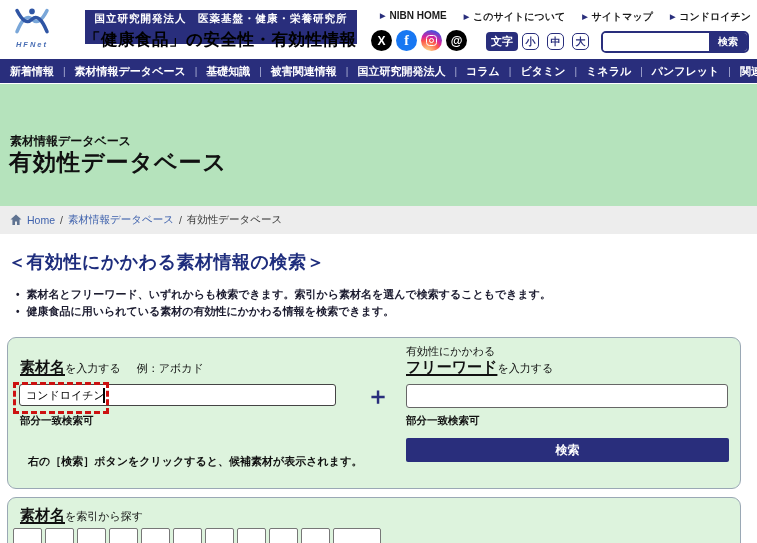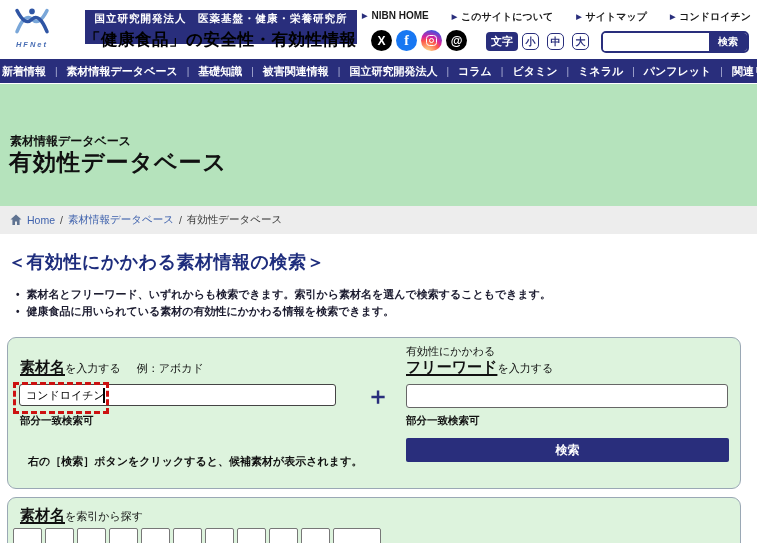--- a/index.html
+++ b/index.html
@@ -6,21 +6,21 @@
   body { background:#fff; font-family:"Liberation Sans", sans-serif; }
   .page { position:relative; width:757px; height:543px; background:#fff; overflow:hidden; }
 
   
   .logo { position:absolute; left:6px; top:7px; width:52px; text-align:center; cursor:pointer; text-decoration:none; }
   .logo-text { display:block; font-size:7.5px; font-weight:bold; color:#4a6fb5; letter-spacing:2px; margin-top:-1px;font-style:italic; }
   .org-banner { position:absolute; left:85px; top:10px; width:272px; height:34px; background:#292e7c; color:#fff;
     font-size:10.5px; font-weight:bold; text-align:center; line-height:17px; letter-spacing:1px; }
   .site-title { position:absolute; left:84px; top:29px; font-size:16.5px; font-weight:bold; color:#000; letter-spacing:0.5px; }
 
-  .top-links { position:absolute; right:6px; top:10px; display:flex; gap:23px; }
+  .top-links { position:absolute; right:6px; top:10px; display:flex; gap:17px; }
   .top-link { font-size:10px; font-weight:bold; color:#1a1a1a; cursor:pointer; white-space:nowrap; }
   .top-link::before { content:"▶"; color:#292e7c; font-size:7px; margin-right:4px; vertical-align:1px; }
 
   .social { position:absolute; left:371px; top:30px; display:flex; gap:4px; }
   .sicon { width:21px; height:21px; border-radius:50%; display:flex; align-items:center; justify-content:center;
     color:#fff; font-weight:bold; font-size:12px; cursor:pointer; }
   .sicon.x, .sicon.threads { background:#000; }
   .sicon.facebook { background:#1877f2; font-size:14px; font-family:"Liberation Serif", serif; }
   .sicon.instagram { background:radial-gradient(circle at 28% 110%, #fdf497 0%, #fd5949 45%, #d6249f 60%, #285AEB 90%); }
   .insta-cam { width:11px; height:11px; border:1.5px solid #fff; border-radius:3.5px; position:relative; }
@@ -32,21 +32,21 @@
   .size-btn { width:17px; height:17px; border:1.5px solid #292e7c; border-radius:5px; background:#fff; color:#292e7c;
     font-size:10px; font-weight:bold; display:flex; align-items:center; justify-content:center; cursor:pointer; padding:0; }
 
   .header-search { position:absolute; left:601px; top:31px; width:148px; height:22px; display:flex;
     border:2px solid #292e7c; border-radius:5px; overflow:hidden; background:#fff; }
   .header-search input { flex:1; min-width:0; border:none; outline:none; font-size:11px; padding:0 4px; }
   .header-search button { width:38px; background:#292e7c; color:#fff; border:none; font-size:10px; font-weight:bold; cursor:pointer; }
 
   
   .main-nav { position:absolute; left:0; top:59px; width:757px; height:24px; background:#292e7c; color:#fff;
-    display:flex; align-items:center; font-size:11px; font-weight:bold; padding-left:0; white-space:nowrap; }
+    display:flex; align-items:center; font-size:11px; font-weight:bold; padding-left:8px; white-space:nowrap; }
   .nav-item { cursor:pointer; margin:0 9px; }
   .nav-item:first-child { margin-left:2px; }
   .nav-sep { color:#aeb2d6; font-weight:normal; font-size:10px; }
 
   
   .hero { position:absolute; left:0; top:84px; width:757px; height:122px; background:#b5e3bc; }
   .hero-category { position:absolute; left:10px; top:49px; font-size:12px; font-weight:bold; color:#111; }
   .hero-title { position:absolute; left:9px; top:63px; font-size:23px; font-weight:bold; color:#111; letter-spacing:1px; }
 
   

